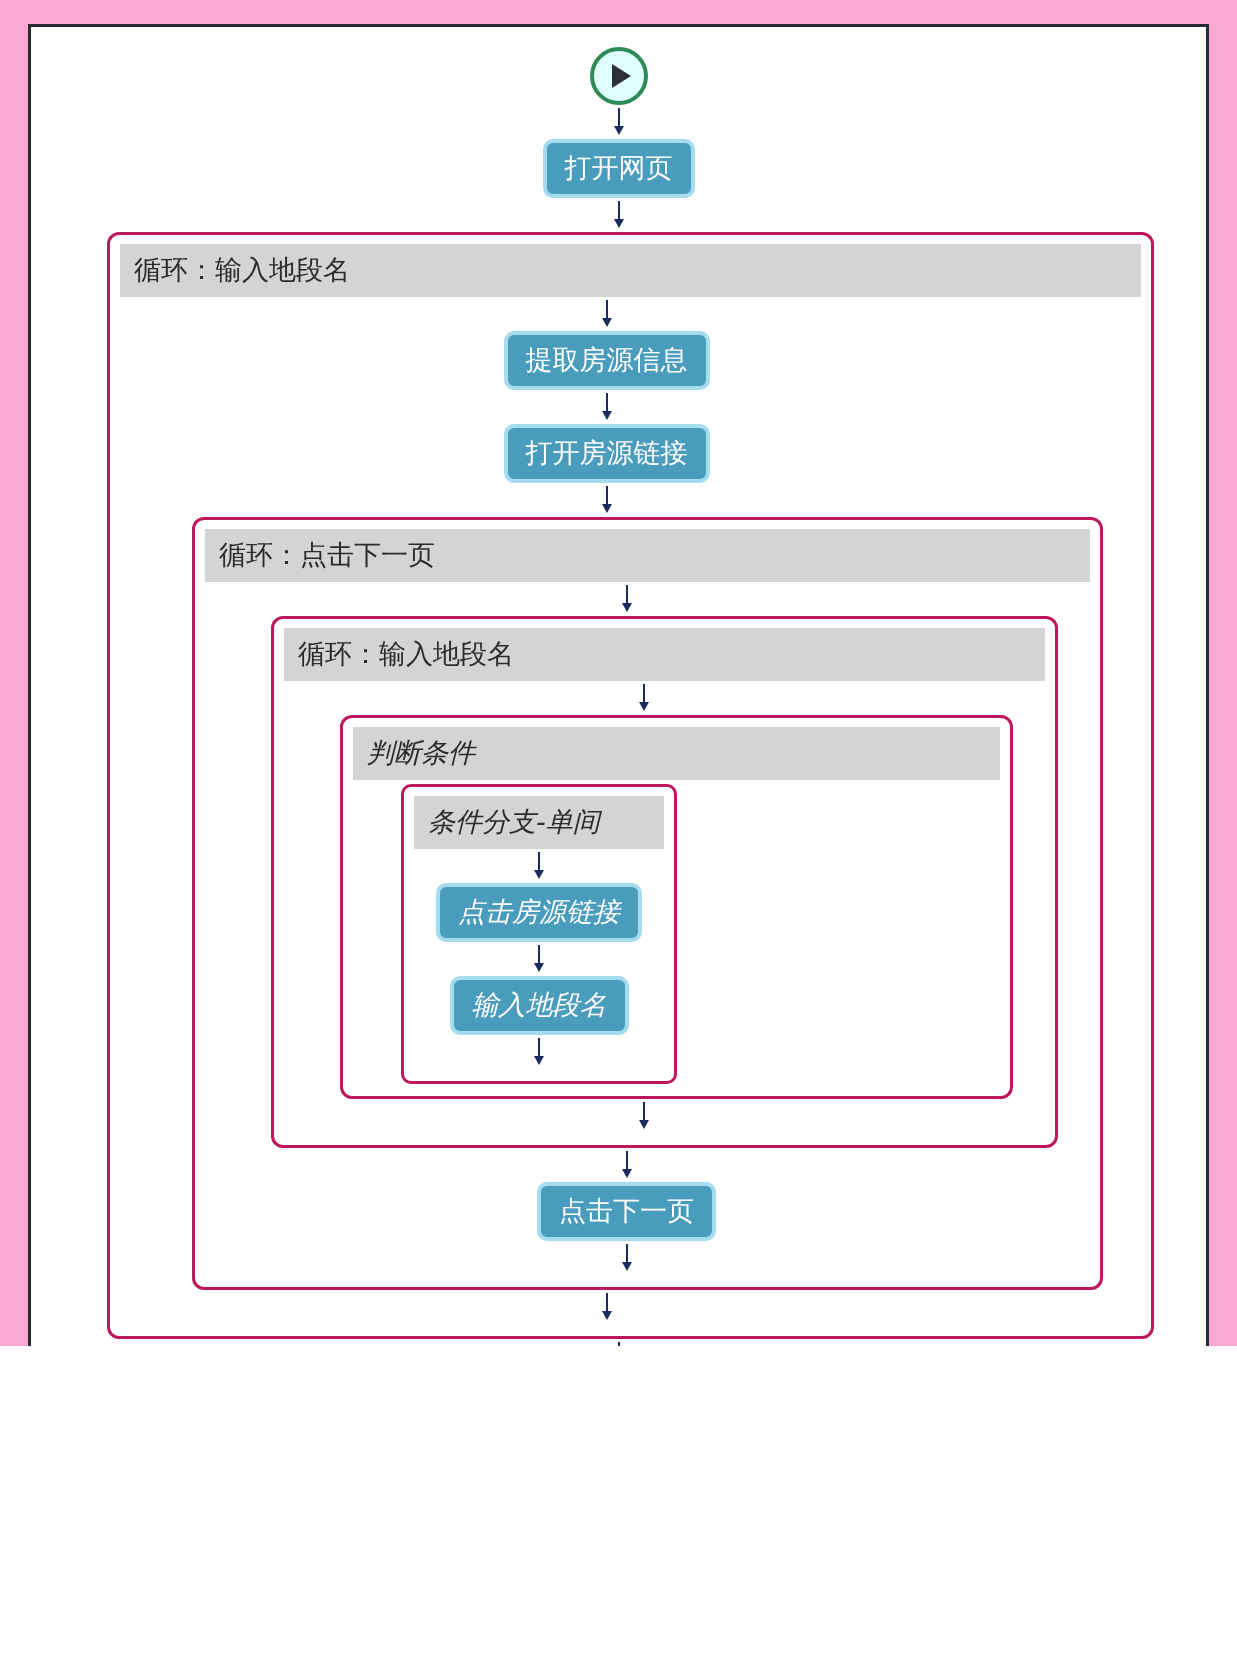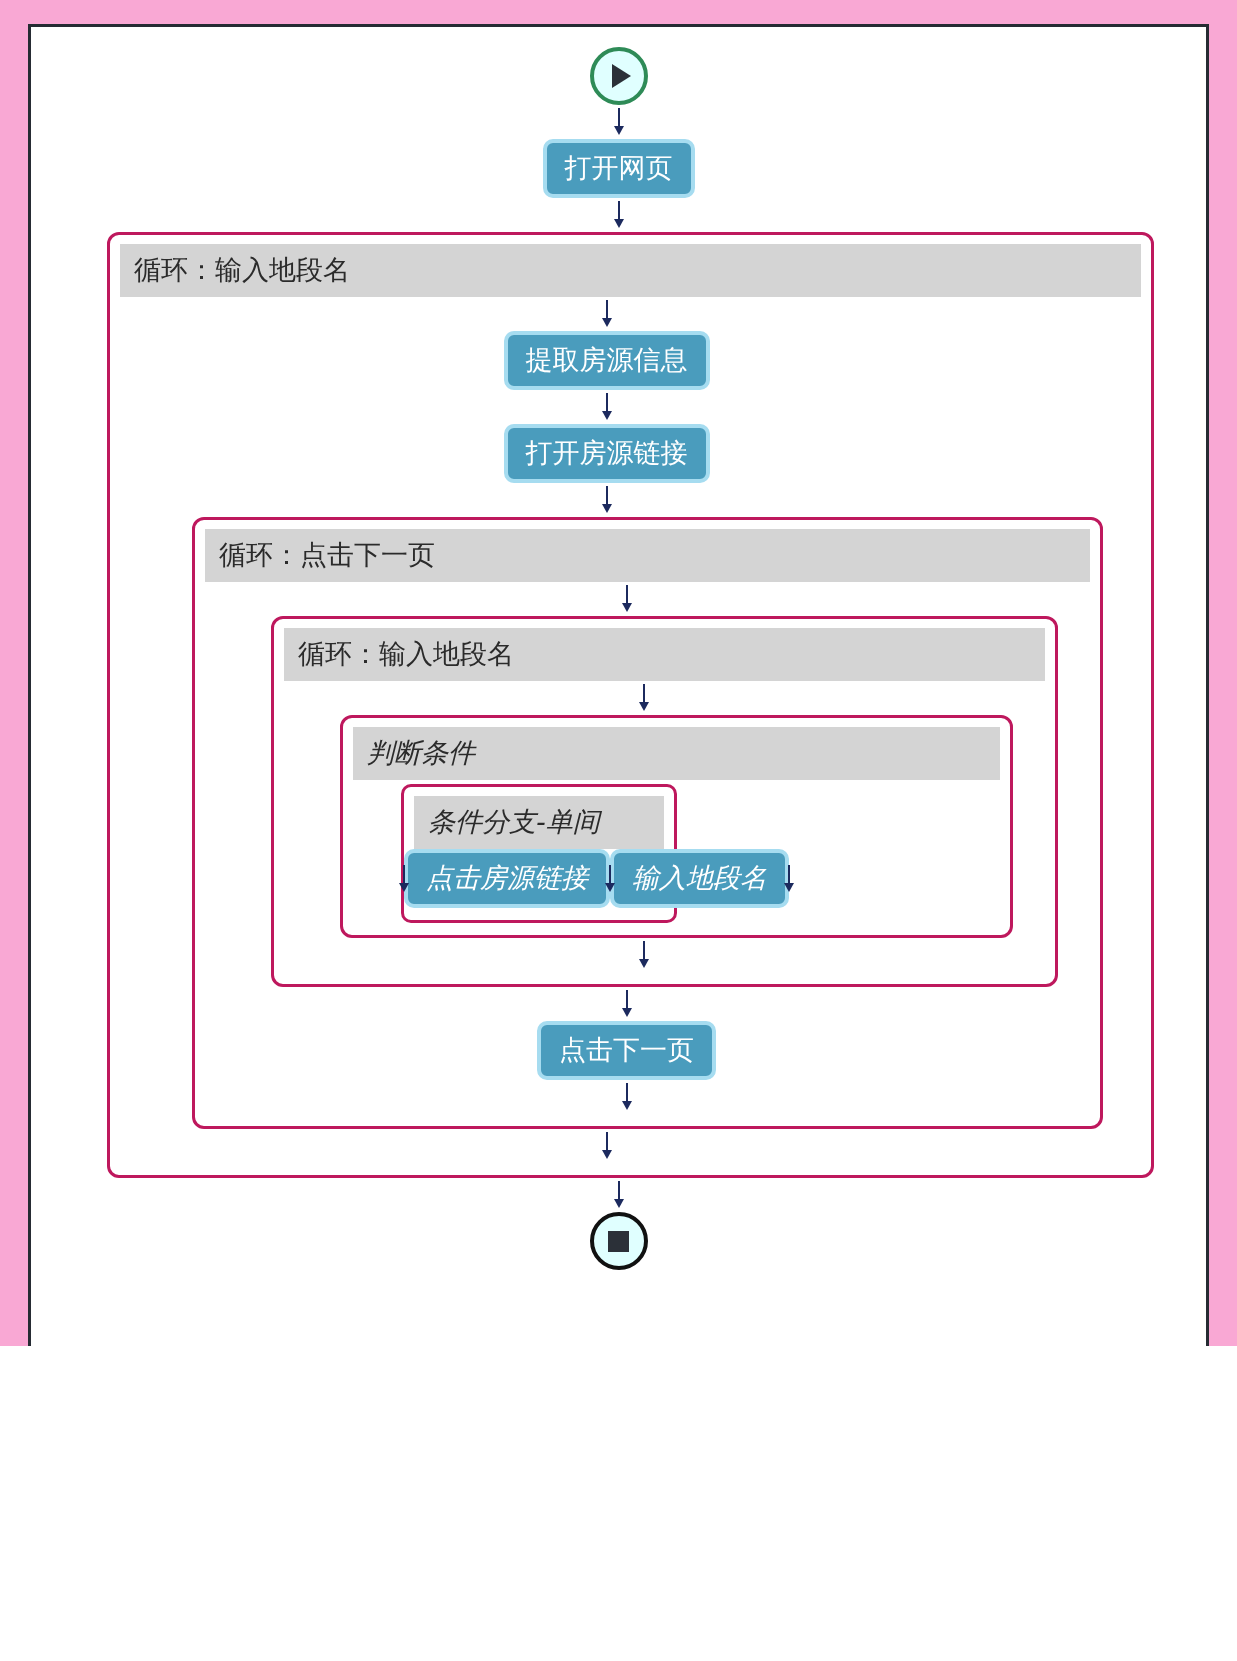--- a/index.html
+++ b/index.html
@@ -151,21 +151,21 @@
   .branch-row {
     display: flex;
     gap: 36px;
     padding: 0 0 0 34px;
     margin-top: 4px;
   }
   .branch-col-a { width: 300px; }
   .branch-col-b { width: 308px; }
   .branch-col-b .container-box { }
 
-  .center-col { display: flex; flex-direction: row; align-items: center; }
+  .center-col { display: flex; flex-direction: column; align-items: center; }
 </style>
 </head>
 <body>
 
 <div id="page">
   <div class="outer-frame">
 
     <div class="flow-col">
 
       <div style="padding-top:20px;">

